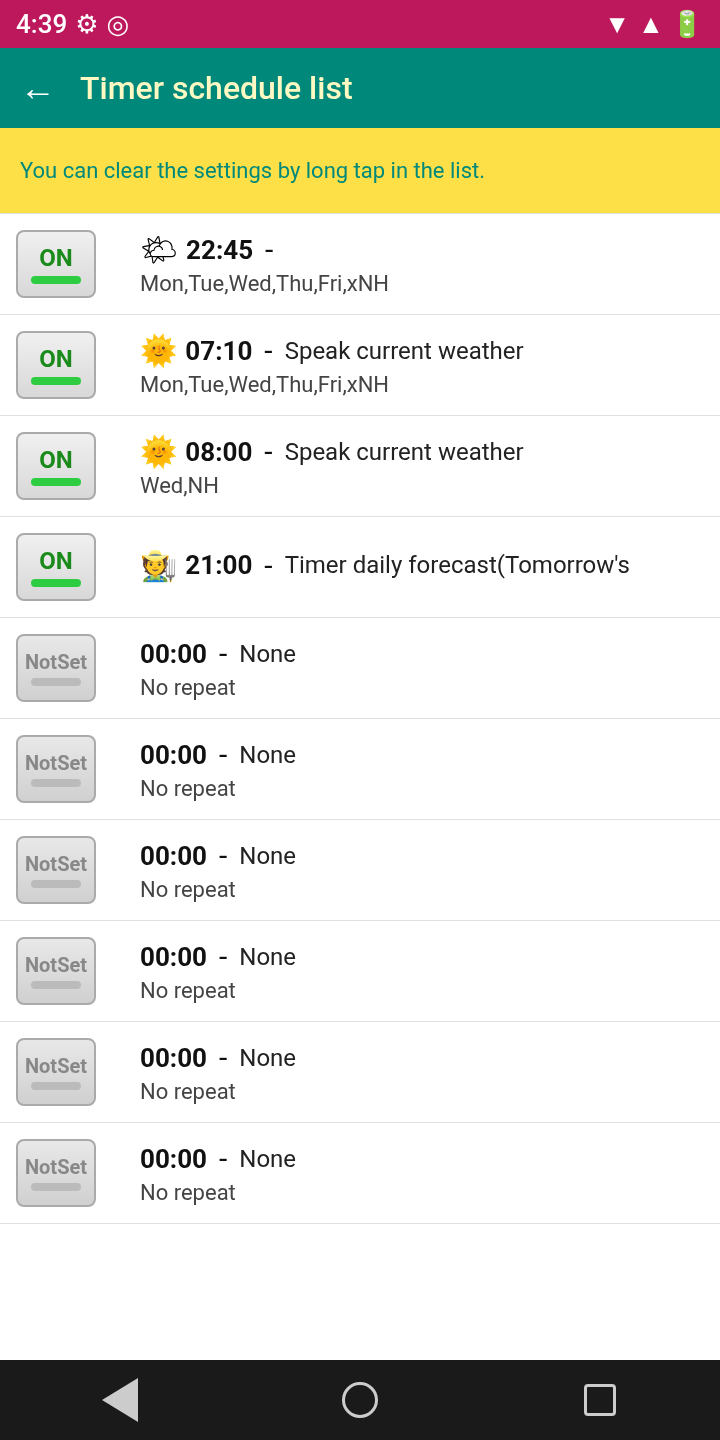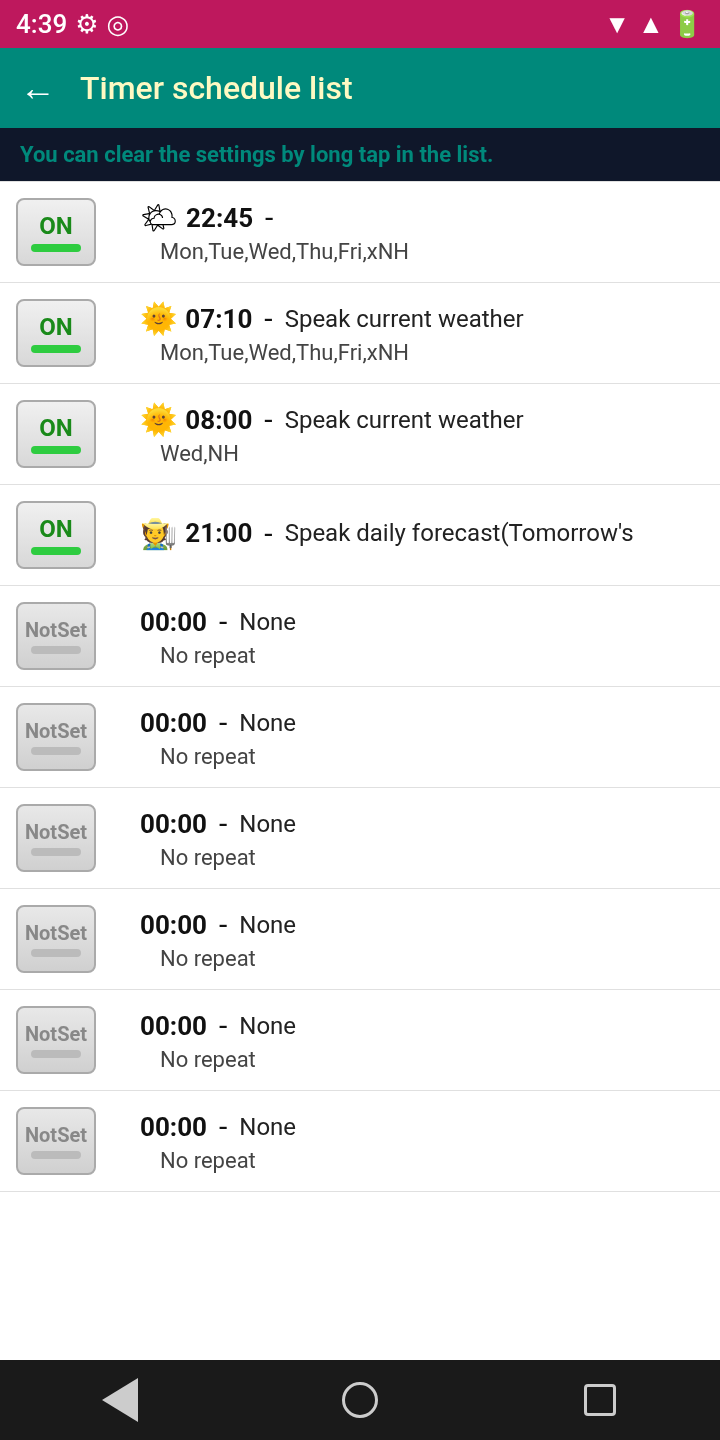--- a/index.html
+++ b/index.html
@@ -44,24 +44,23 @@
       color: white;
     }
     .app-bar-title {
       font-size: 32px;
       font-weight: 500;
       color: #fef9c3;
     }
 
     
     .hint-bar {
-      background: #0f172a;
-      padding: 14px 20px;
+      background: #fde047;
+      padding: 30px 20px;
       border-bottom: 1px solid #e0e0e0;
-      font-weight: bold;
     }
     .hint-text {
       color: #00897b;
       font-size: 22px;
     }
 
     
     .schedule-list {
       background: white;
       flex: 1;
@@ -137,21 +136,21 @@
       color: #111;
       margin: 0 4px;
     }
     .item-action {
       font-size: 24px;
       color: #222;
     }
     .item-sub {
       font-size: 22px;
       color: #444;
-      margin-left: 20px;
+      margin-left: 0;
     }
 
     
     .nav-bar {
       background: #1a1a1a;
       height: 80px;
       display: flex;
       align-items: center;
       justify-content: space-around;
       margin-top: auto;
@@ -257,21 +256,21 @@
     <div class="list-item">
     <div class="toggle-btn on">
       <span class="btn-label">ON</span>
       <div class="btn-indicator on"></div>
     </div>
     <div class="item-content">
       <div class="item-main">
         <span class="item-emoji">🧑‍🌾</span>
         <span class="item-time">21:00</span>
         <span class="item-dash">-</span>
-        <span class="item-action">Speak daily forecast(Tomorrow's</span>
+        <span class="item-action">Timer daily forecast(Tomorrow's</span>
       </div>
     </div>
   </div>
     <div class="list-item">
     <div class="toggle-btn notset">
       <span class="btn-label">NotSet</span>
       <div class="btn-indicator notset"></div>
     </div>
     <div class="item-content">
       <div class="item-main">

